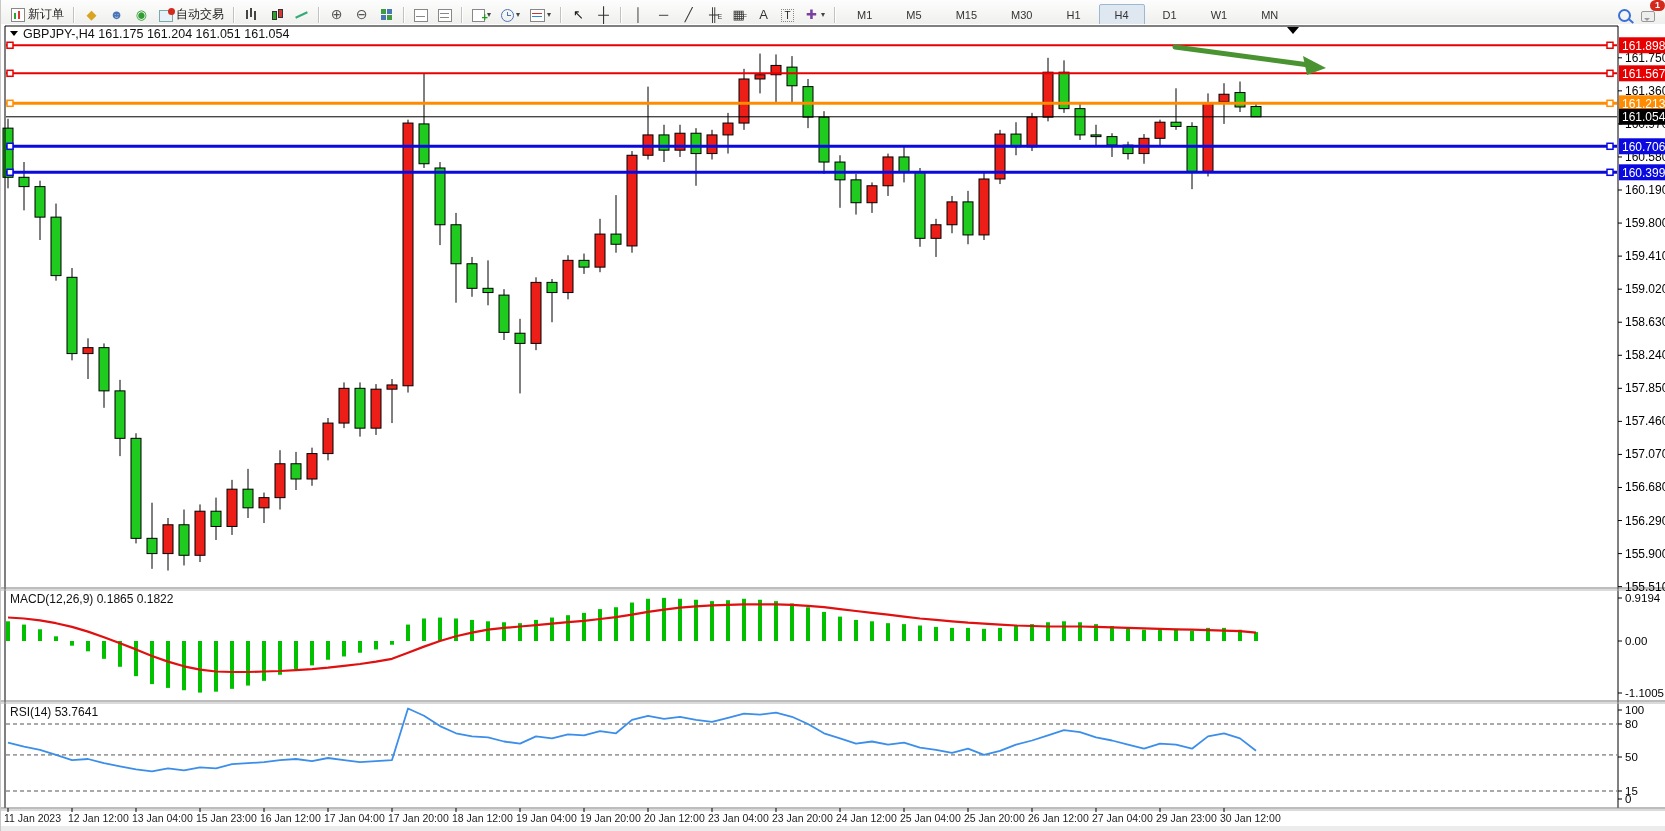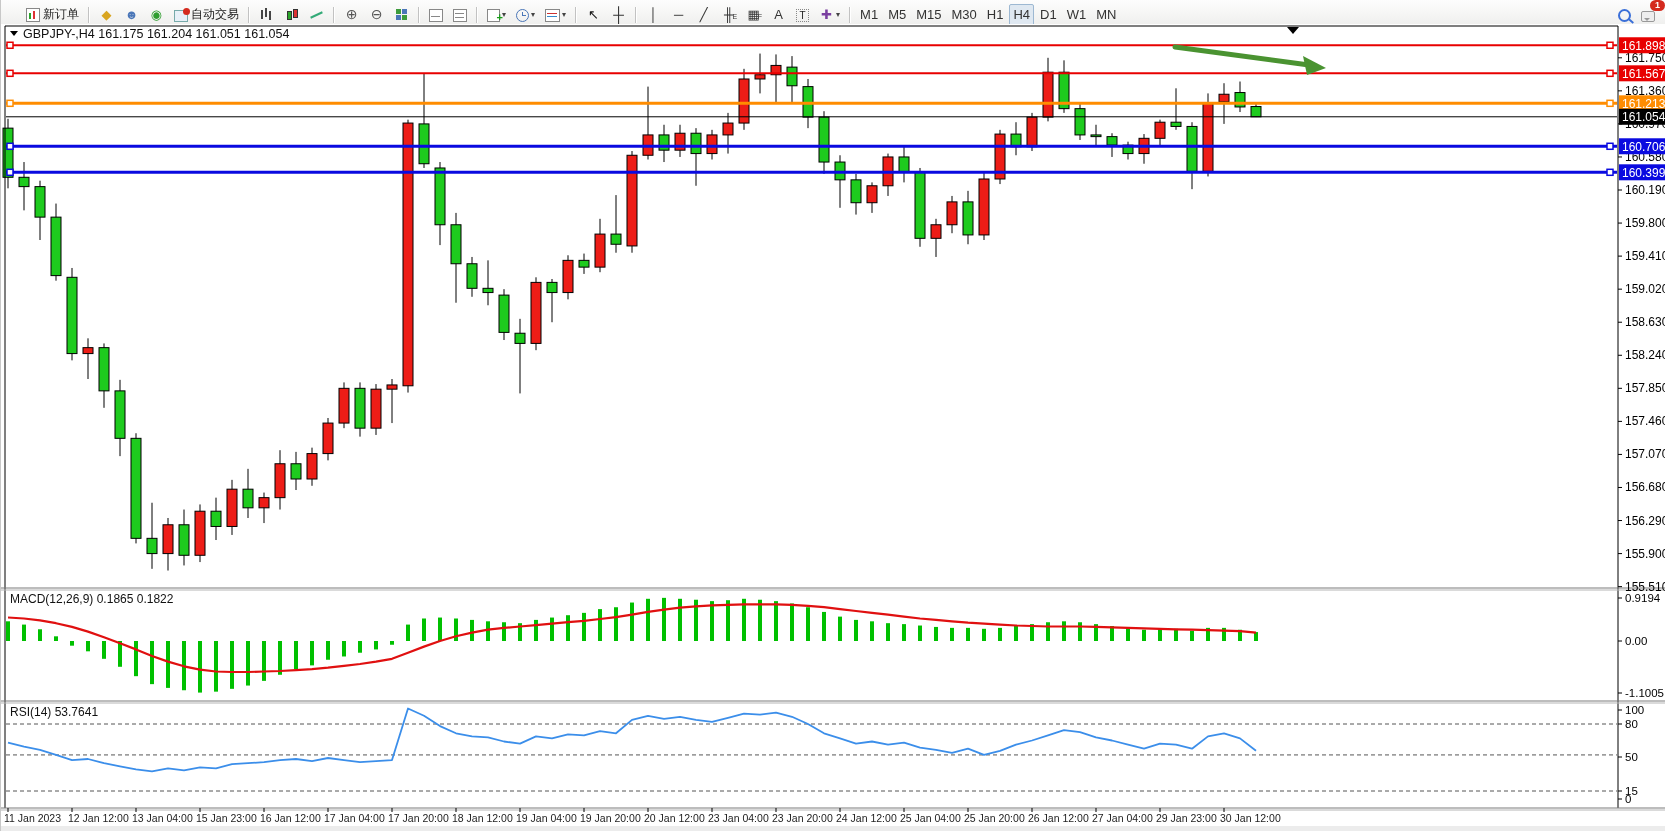--- a/index.html
+++ b/index.html
@@ -1,27 +1,27 @@
 <!DOCTYPE html>
 <html><head>
 <meta charset="utf-8">
 <style>
   html,body{margin:0;padding:0;background:#fff;font-family:"Liberation Sans",sans-serif;}
   #app{position:relative;width:1665px;height:831px;background:#fff;overflow:hidden;border-left:1px solid #c8c8c8;}
   
   #toolbar{position:absolute;top:0;left:0;width:1665px;height:30px;
     background:linear-gradient(#fdfdfd,#ededeb);border-bottom:1px solid #a9a9a9;
-    display:flex;align-items:center;padding-left:20px;box-sizing:border-box;white-space:nowrap;}
+    display:flex;align-items:center;padding-left:5px;box-sizing:border-box;white-space:nowrap;}
   .tb-sep{width:1px;height:16px;background:#c2c2c2;margin:0 4px;border-right:1px solid #fff;}
   .tb-btn{display:inline-flex;align-items:center;height:20px;padding:0 3px;margin:0 1px;border:1px solid transparent;
     border-radius:2px;font-size:12px;color:#222;cursor:default;}
   .tb-btn.active{background:#dfe8f1;border:1px solid #9db8d2;}
   .tb-btn .lbl{margin-left:3px;}
   .tb-btn .dd{font-size:8px;color:#444;margin-left:2px;}
-  .tf .lbl{margin:0;font-size:13px;color:#333;}
+  .tf .lbl{margin:12px;font-size:11px;color:#333;}
   .icon{display:inline-block;width:15px;height:15px;position:relative;font-size:13px;line-height:15px;text-align:center;}
   
   .ic-neworder{background:#fff;border:1px solid #888;width:12px;height:12px;margin-top:1px;}
   .ic-neworder:before{content:"";position:absolute;left:2px;bottom:2px;width:2px;height:6px;background:#2aa52a;}
   .ic-neworder:after{content:"";position:absolute;left:6px;bottom:2px;width:2px;height:8px;background:#d33;}
   .ic-gold{color:#d9a520;}
   .ic-person{color:#4a76b8;}
   .ic-signal{color:#2f9e2f;}
   .ic-auto{background:#e8f0f8;border:1px solid #7aa;width:12px;height:10px;margin-top:2px;}
   .ic-auto:before{content:"";position:absolute;right:-3px;top:-3px;width:7px;height:7px;border-radius:50%;background:#d42a1e;}

